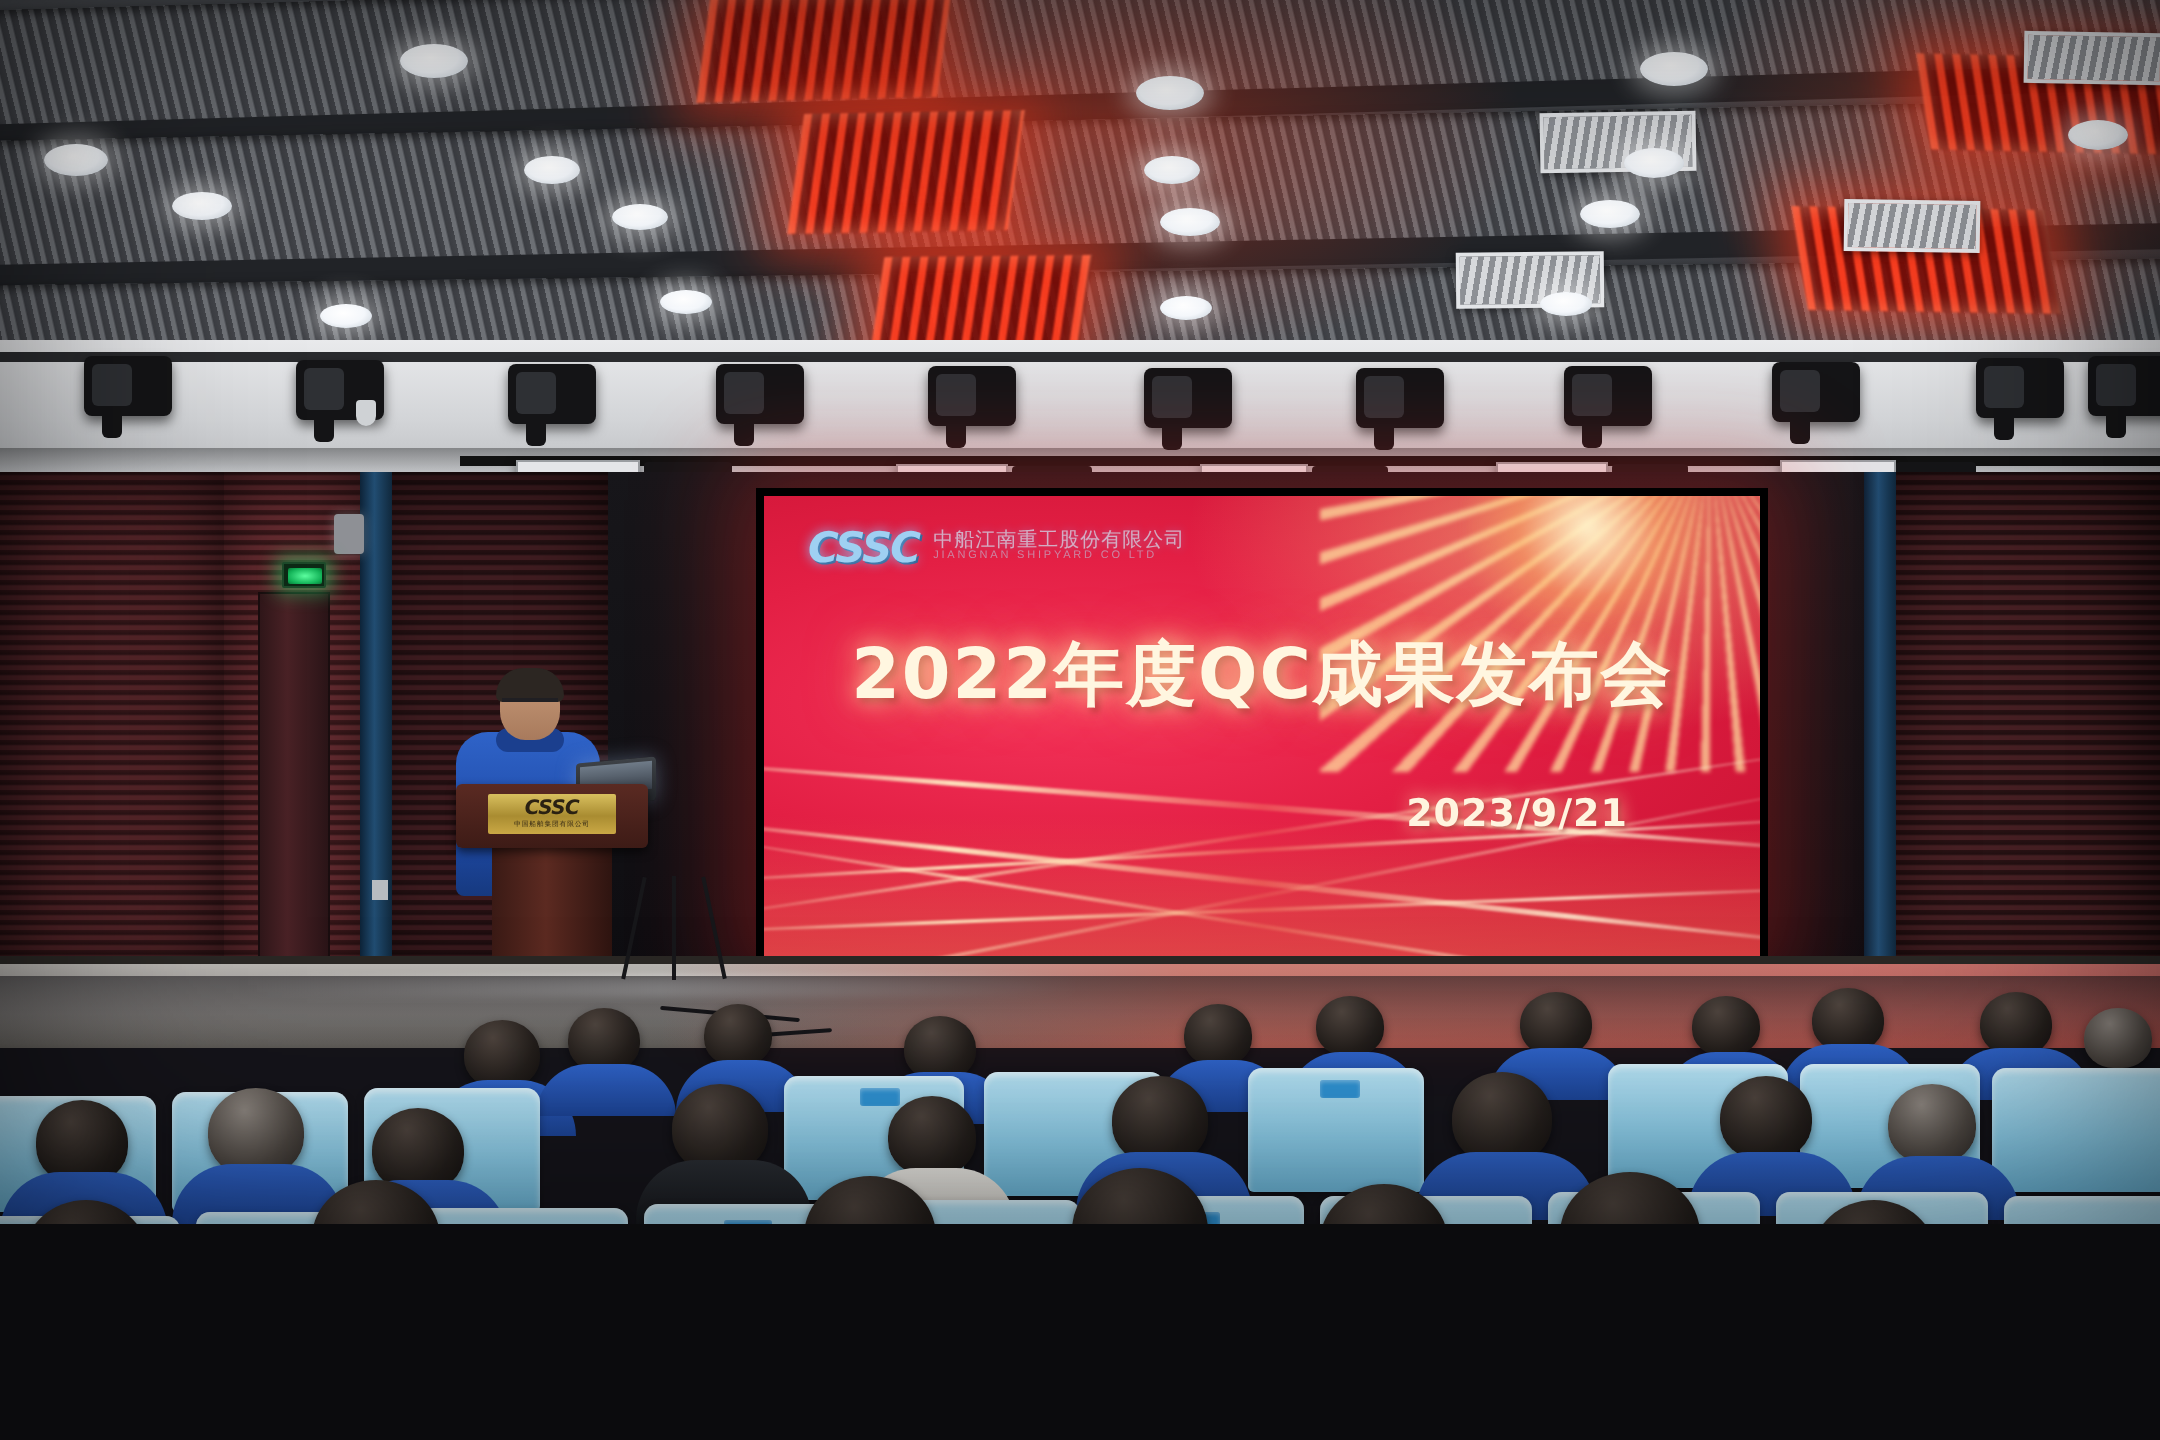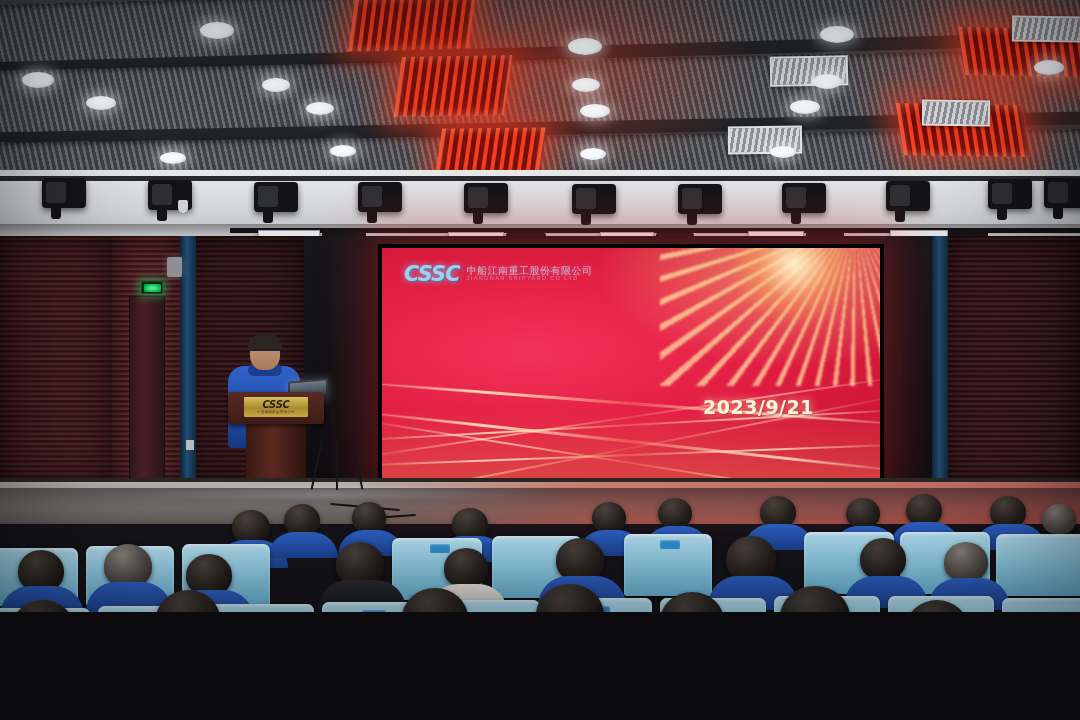--- a/index.html
+++ b/index.html
@@ -309,20 +309,21 @@
     <div class="ribbon rb7"></div>
 
     <div class="scr-logo">
       <span class="cssc-mark">CSSC</span>
       <span class="cssc-cn">
         <span class="cssc-cn-top">中船江南重工股份有限公司</span>
         <span class="cssc-cn-bot">JIANGNAN  SHIPYARD  CO  LTD</span>
       </span>
     </div>
 
+    <div class="scr-title">2022年度QC成果发布会</div>
     <div class="scr-date">2023/9/21</div>
   </div>
 
   <div class="speaker">
     <div class="sp-body"></div>
     <div class="sp-collar"></div>
     <div class="sp-stripe"></div>
     <div class="sp-head"></div>
     <div class="sp-hair"></div>
     <div class="sp-glass"></div>

